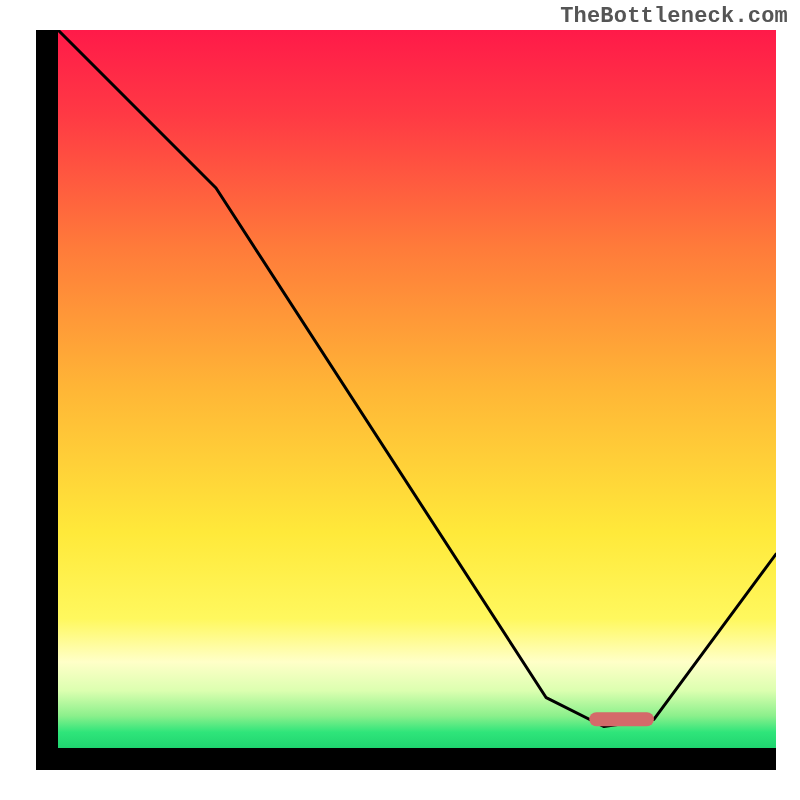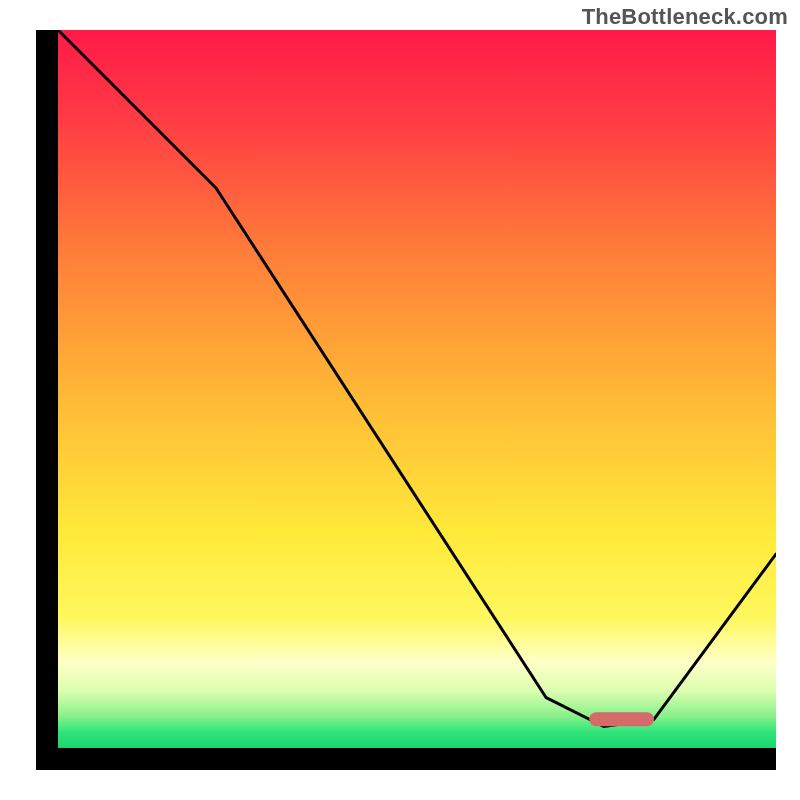--- a/index.html
+++ b/index.html
@@ -18,20 +18,21 @@
   }
   .watermark {
     position: absolute;
     top: 4px;
     right: 12px;
     font-size: 22px;
     font-weight: 600;
     color: #555555;
     letter-spacing: 0.2px;
     z-index: 20;
+    font-family: Liberation Mono, monospace;
   }
   .plot {
     position: absolute;
     left: 36px;
     top: 30px;
     width: 740px;
     height: 740px;
     z-index: 5;
   }
   svg {

